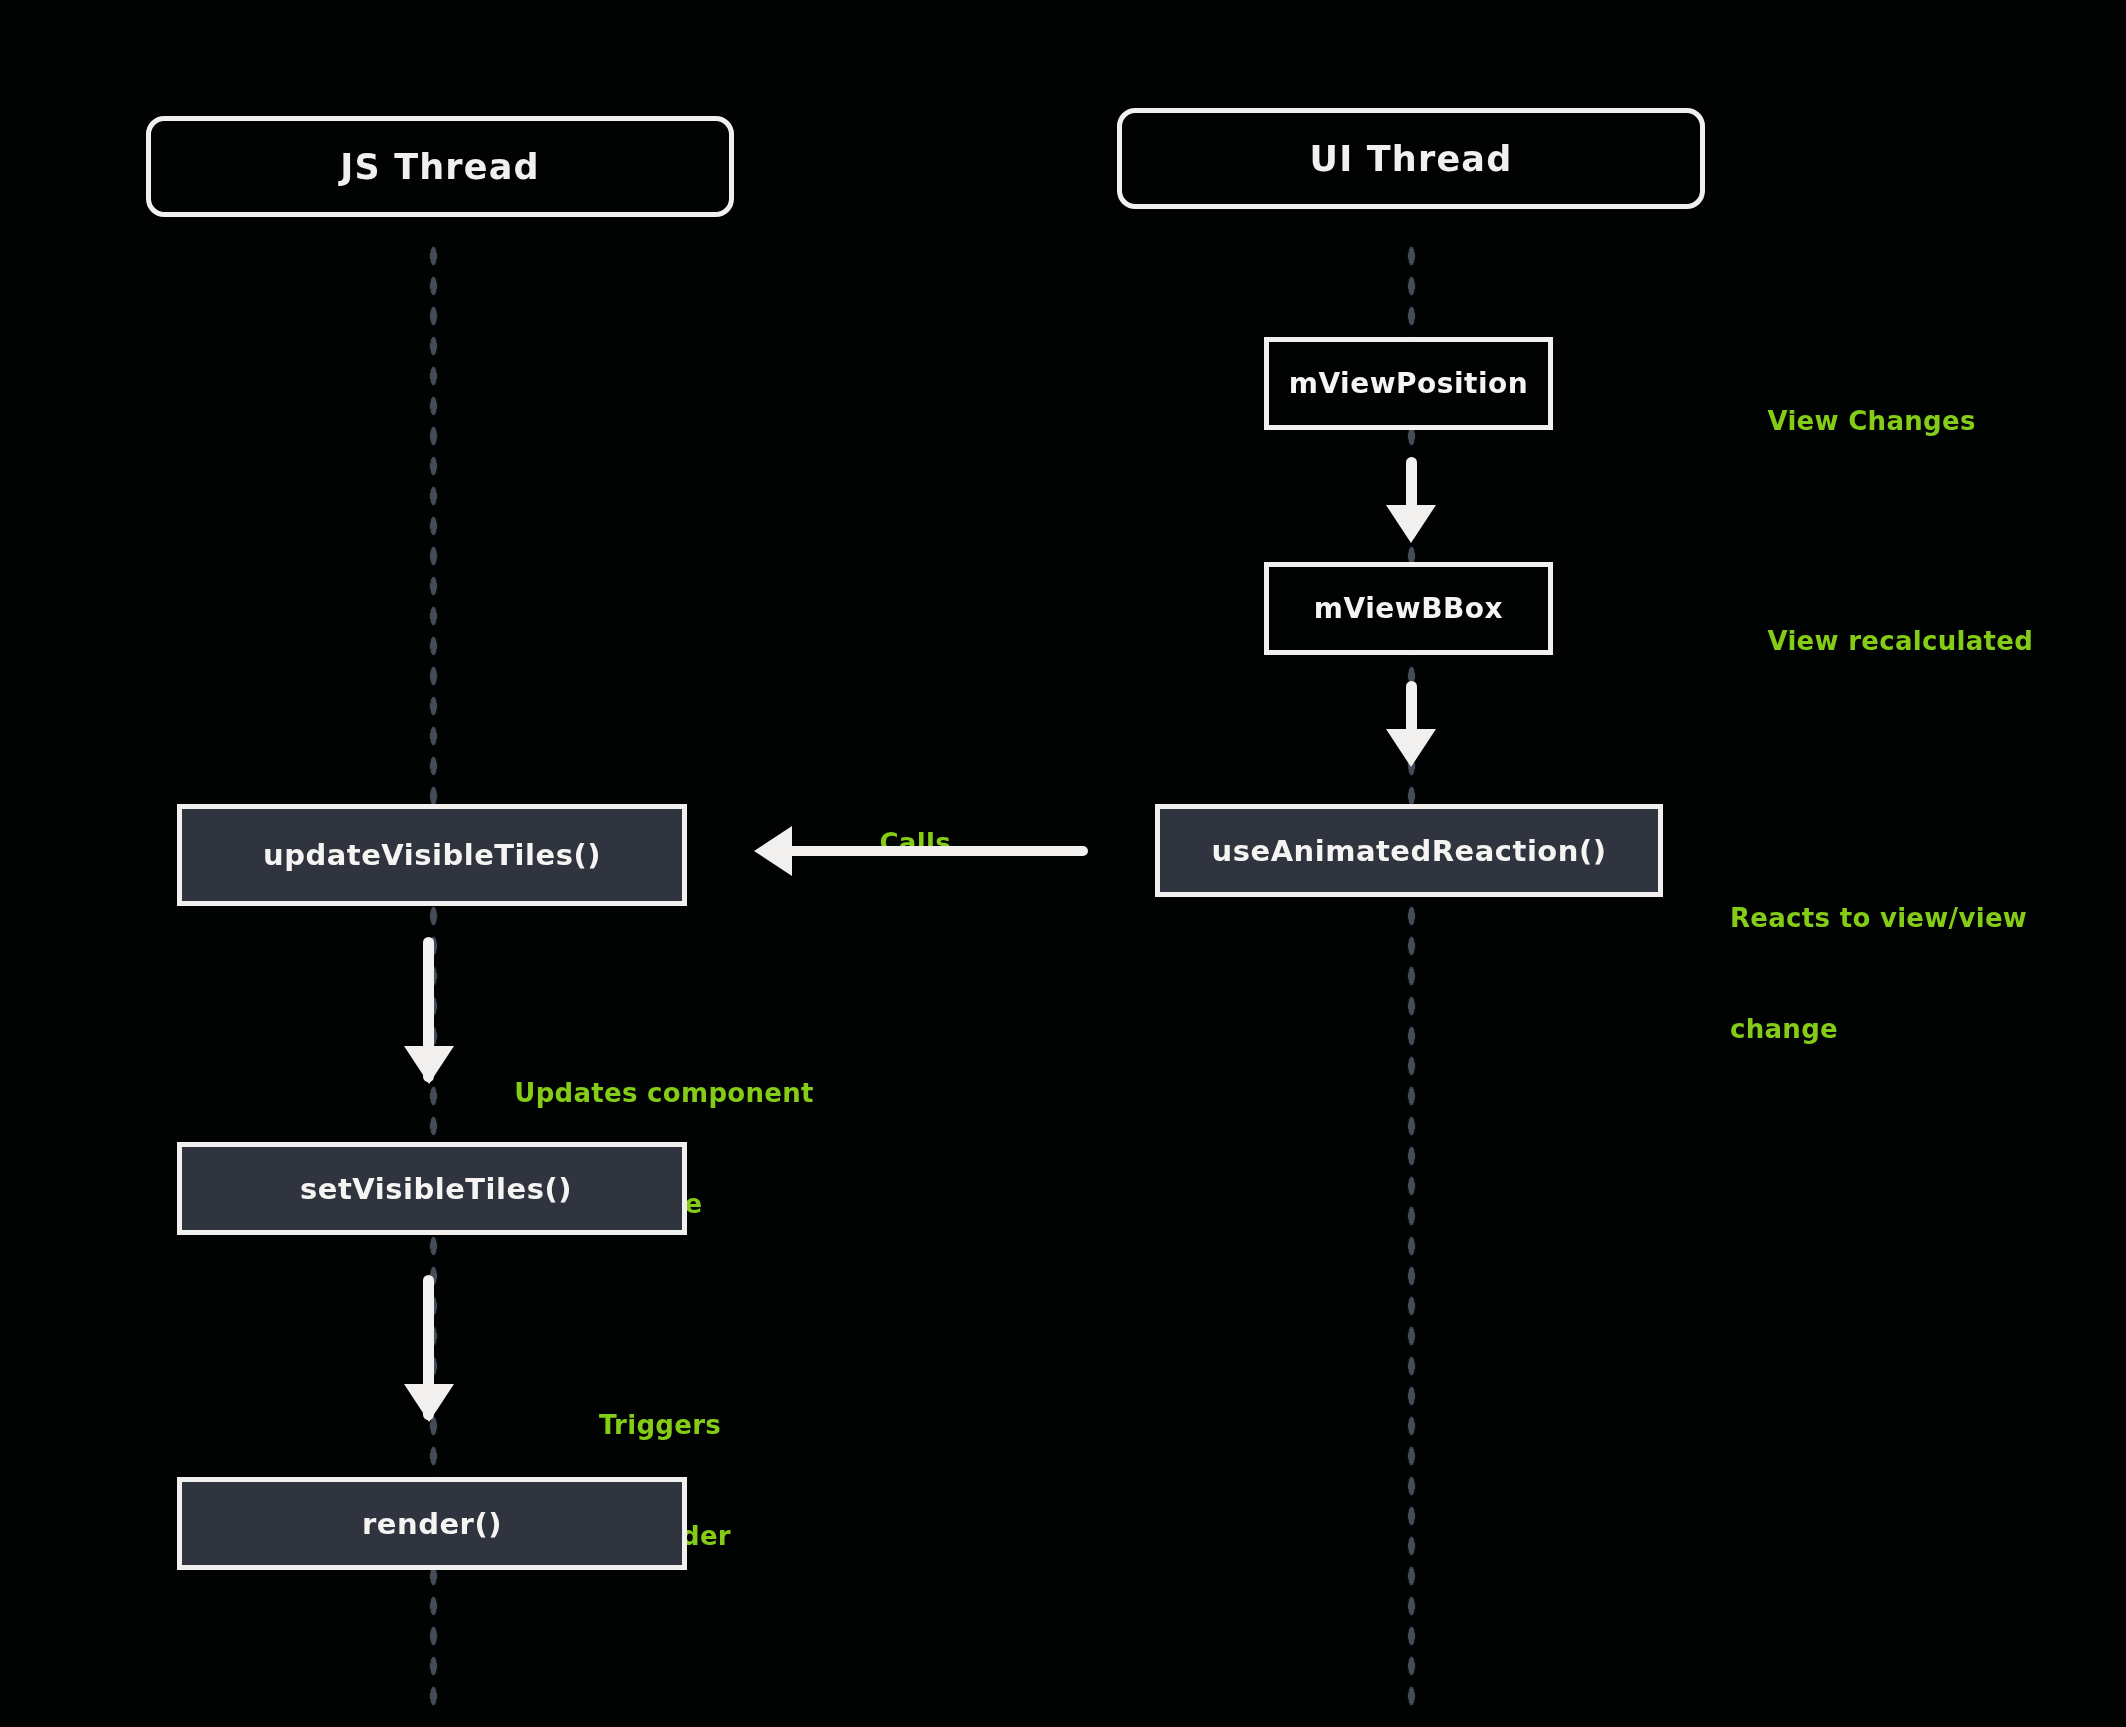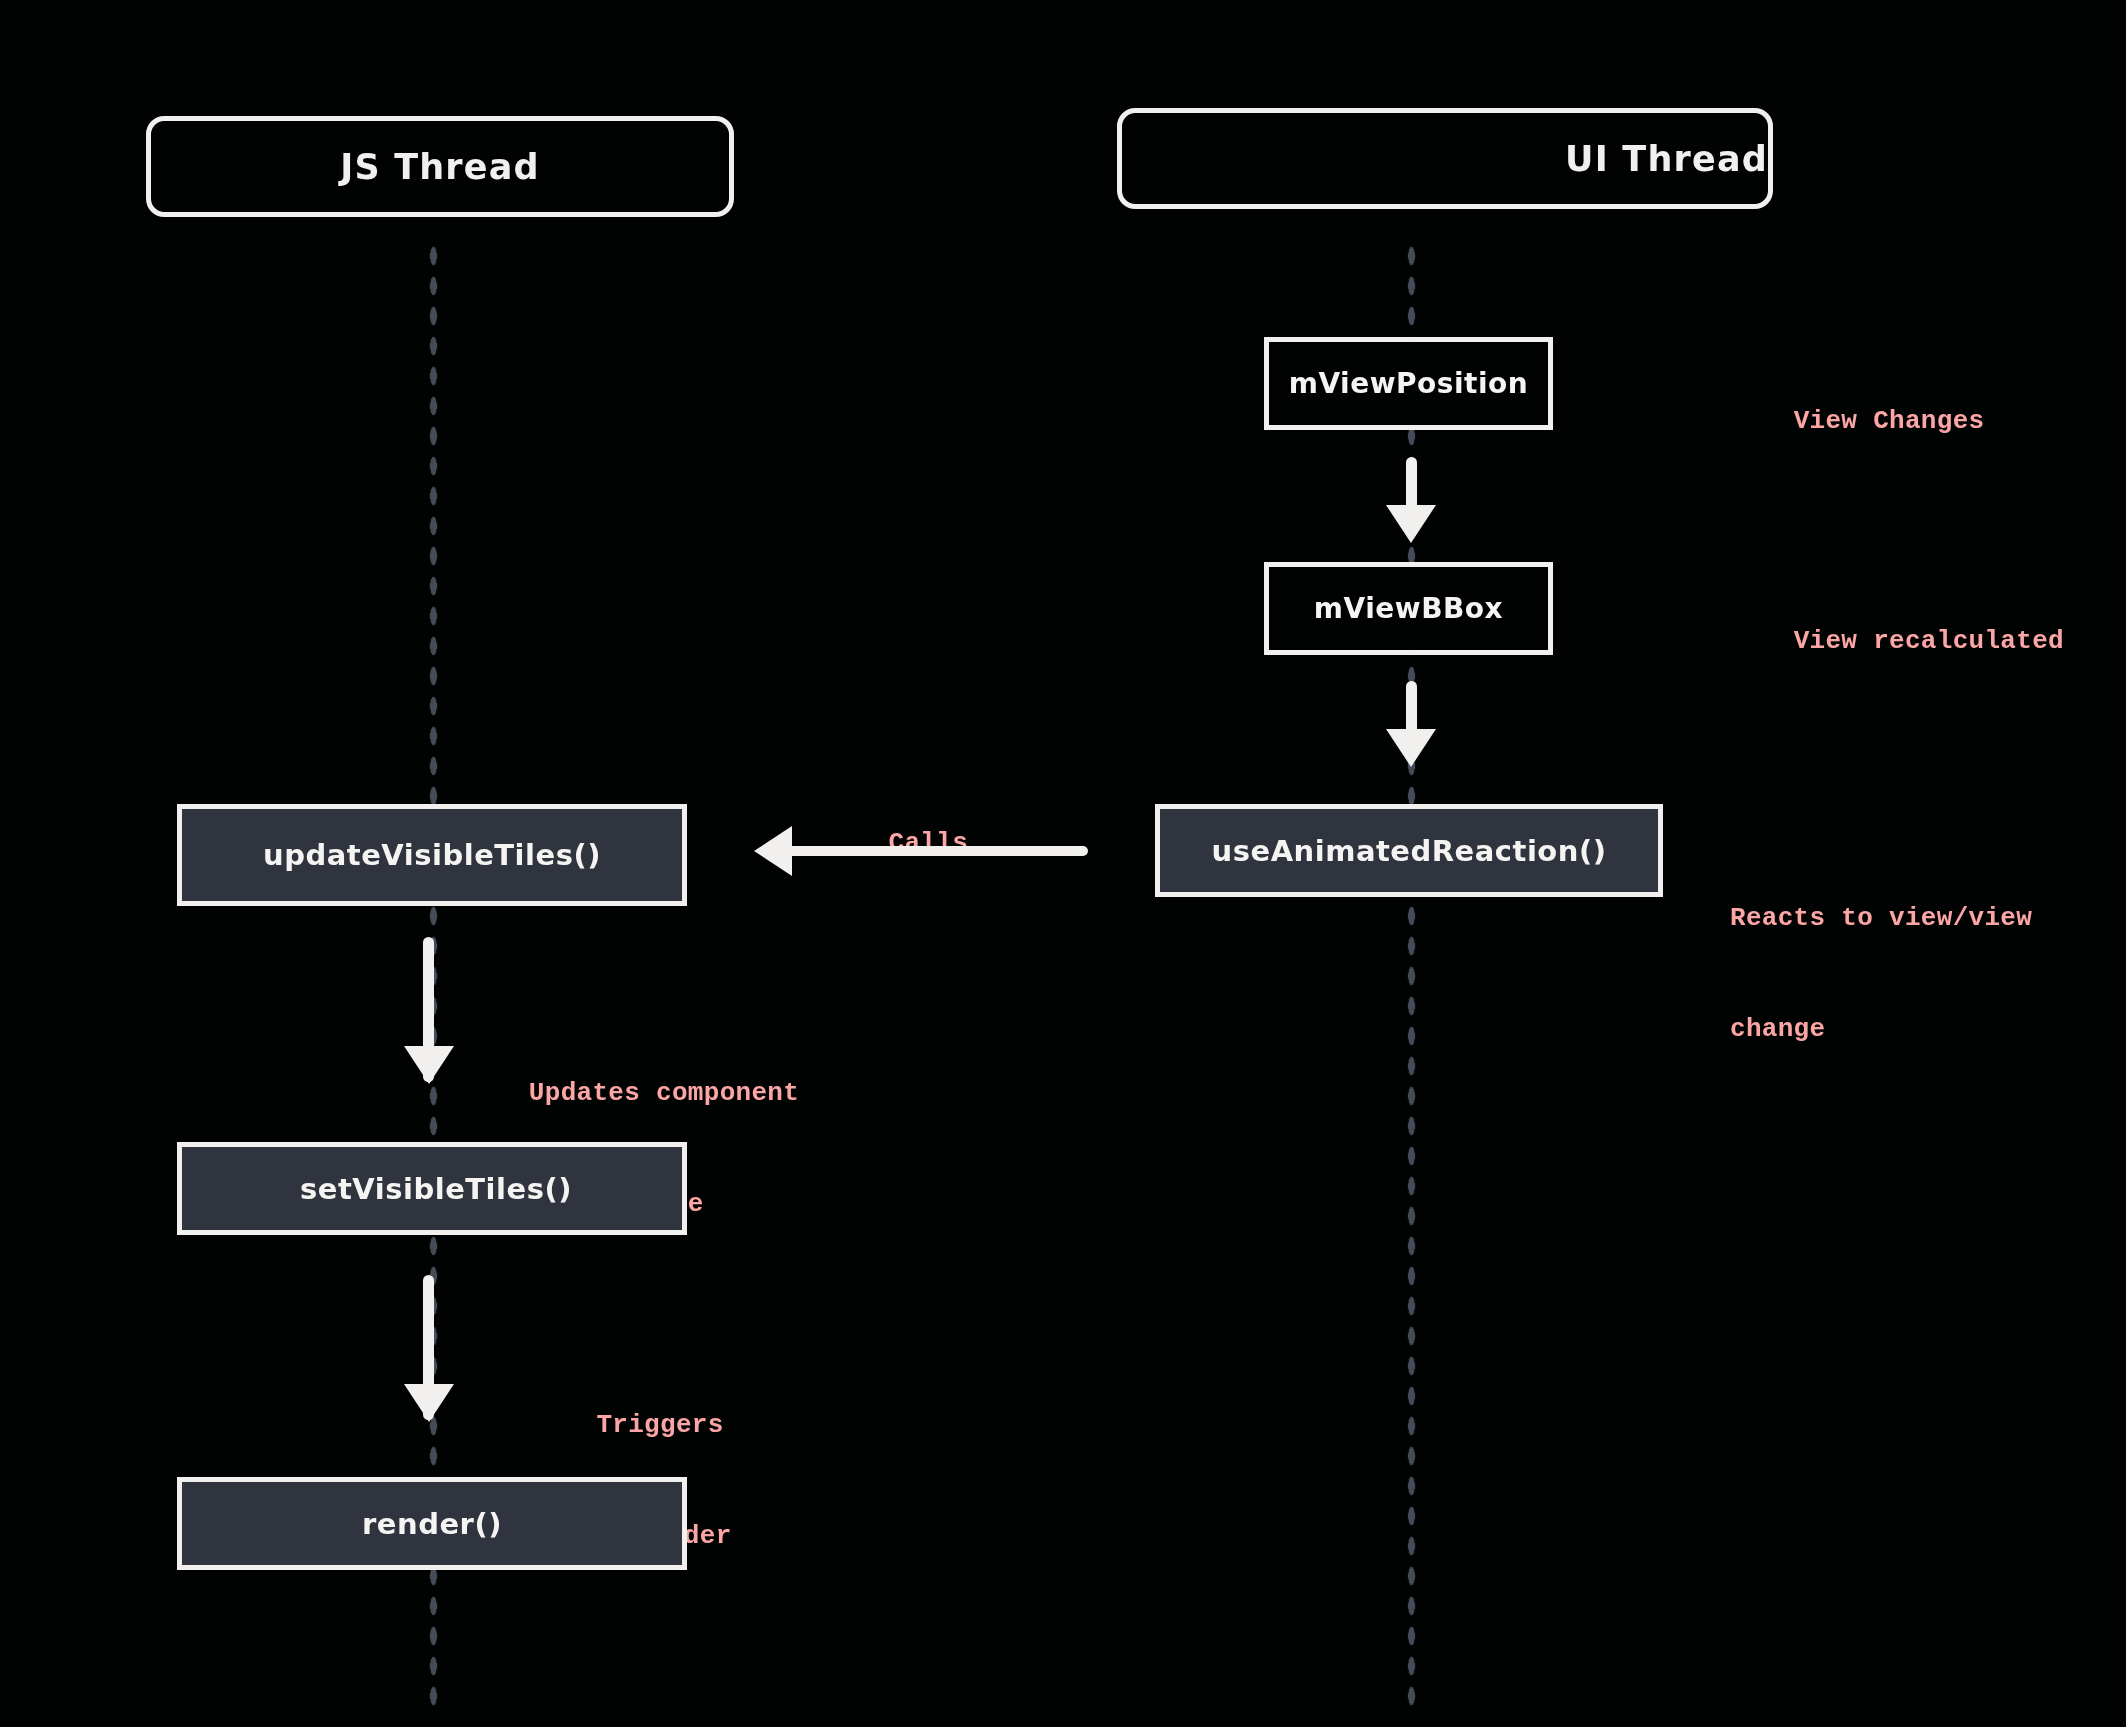--- a/index.html
+++ b/index.html
@@ -103,40 +103,39 @@
     width: 0; height: 0;
     border-top: 25px solid transparent;
     border-bottom: 25px solid transparent;
     border-right: 38px solid #f1f0ee;
   }
 
   
   .annot {
     font-size: 26px;
     font-weight: 700;
-    color: #fca5a5;
+    color: #84cc16;
     letter-spacing: 0.3px;
-    font-family: Liberation Mono, monospace;
   }
   .annot.center { text-align: center; }
   .annot.left { text-align: left; }
 </style>
 </head>
 <body>
 
 <div id="canvas">
 
   <div class="lifeline" style="left:428px; top:241px; height:1470px;"></div>
   <div class="lifeline" style="left:1406px; top:241px; height:1470px;"></div>
 
   <div class="lane-header" style="left:146px; top:116px; width:588px; height:101px;">
     <span class="lane-label">JS Thread</span>
   </div>
 
-  <div class="lane-header" style="left:1117px; top:108px; width:656px; height:101px;justify-content:flex-end;">
+  <div class="lane-header" style="left:1117px; top:108px; width:588px; height:101px;">
     <span class="lane-label">UI Thread</span>
   </div>
 
   <div class="node hollow" style="left:1264px; top:337px; width:289px; height:93px;">
     <span class="node-label">mViewPosition</span>
   </div>
 
   <div class="arrow-v" style="left:1406px; top:457px; height:61px;"></div>
   <div class="arrow-v-head" style="left:1386px; top:505px;"></div>
 

